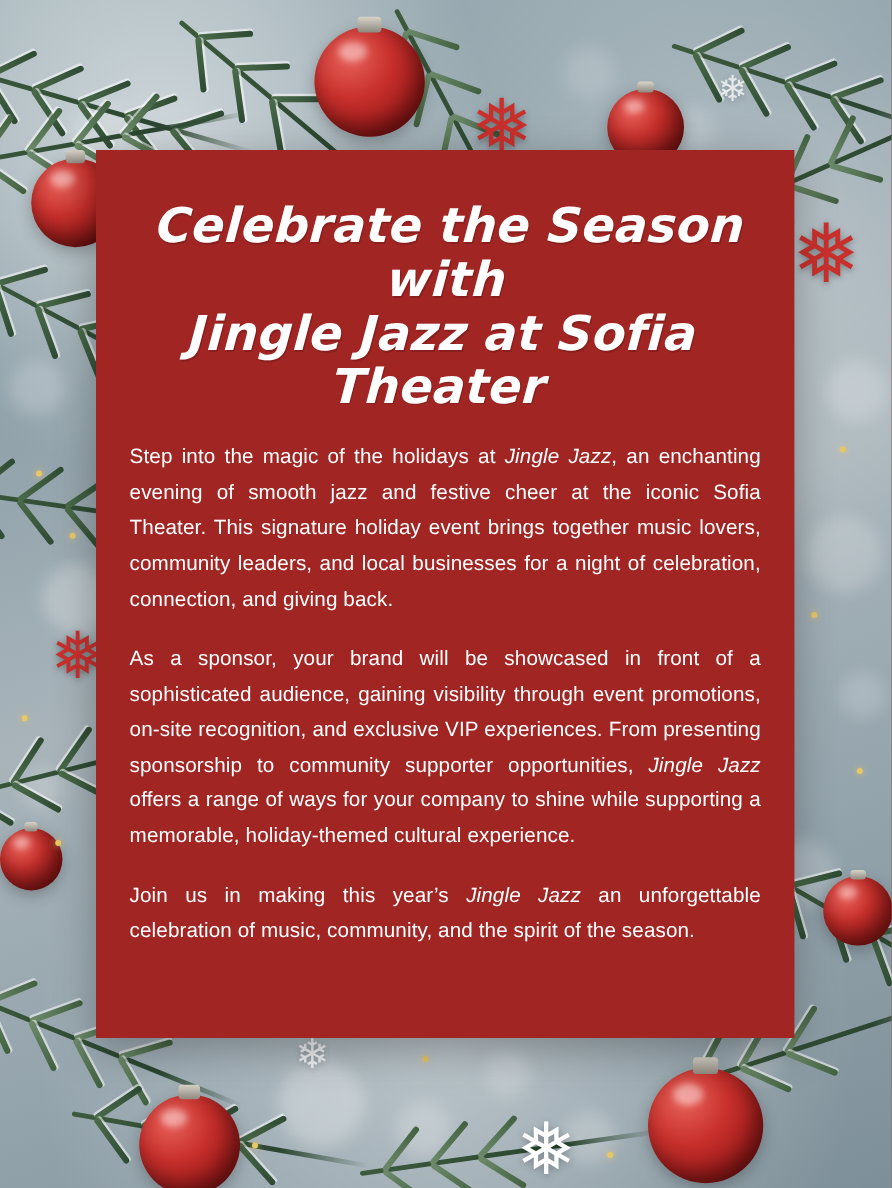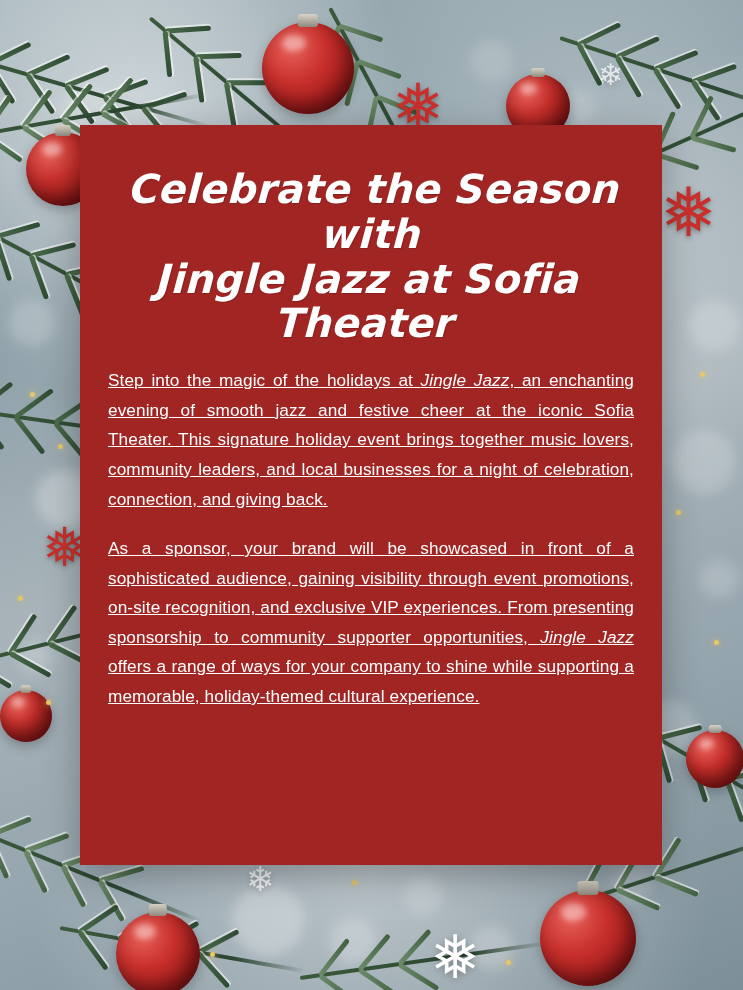--- a/index.html
+++ b/index.html
@@ -155,21 +155,20 @@
 
   .body-copy p {
     margin: 0 0 20px 0;
     color: #ffffff;
     font-size: 17.2px;
     line-height: 1.72;
     text-align: justify;
     text-justify: inter-word;
     font-family: "Liberation Sans", sans-serif;
     letter-spacing: 0.1px;
-    text-decoration: underline;
   }
   .body-copy p:last-child { margin-bottom: 0; }
   .body-copy em {
     font-style: italic;
   }
 </style>
 </head>
 <body>
 
 <div class="poster">
@@ -389,17 +388,18 @@
 
   <div class="card">
     <div class="card-inner">
       <h1 class="headline">
         <span class="l1">Celebrate the Season with</span>
         <span class="l2">Jingle Jazz at Sofia Theater</span>
       </h1>
       <div class="body-copy">
         <p><span>Step into the magic of the holidays at </span><em>Jingle Jazz</em><span>, an enchanting evening of smooth jazz and festive cheer at the iconic Sofia Theater. This signature holiday event brings together music lovers, community leaders, and local businesses for a night of celebration, connection, and giving back.</span></p>
         <p><span>As a sponsor, your brand will be showcased in front of a sophisticated audience, gaining visibility through event promotions, on-site recognition, and exclusive VIP experiences. From presenting sponsorship to community supporter opportunities, </span><em>Jingle Jazz</em><span> offers a range of ways for your company to shine while supporting a memorable, holiday-themed cultural experience.</span></p>
+        <p><span>Join us in making this year’s </span><em>Jingle Jazz</em><span> an unforgettable celebration of music, community, and the spirit of the season.</span></p>
       </div>
     </div>
   </div>
 
 </div>
 
 </body></html>

